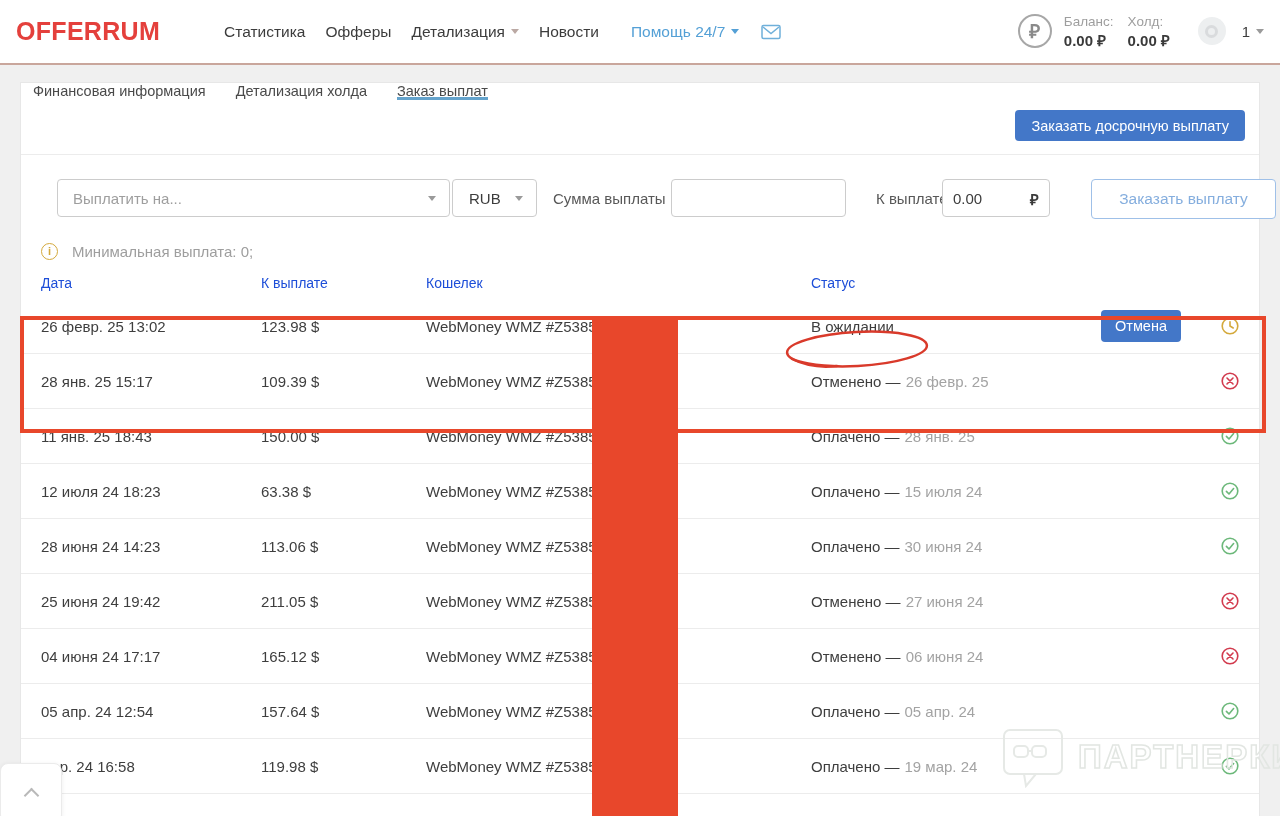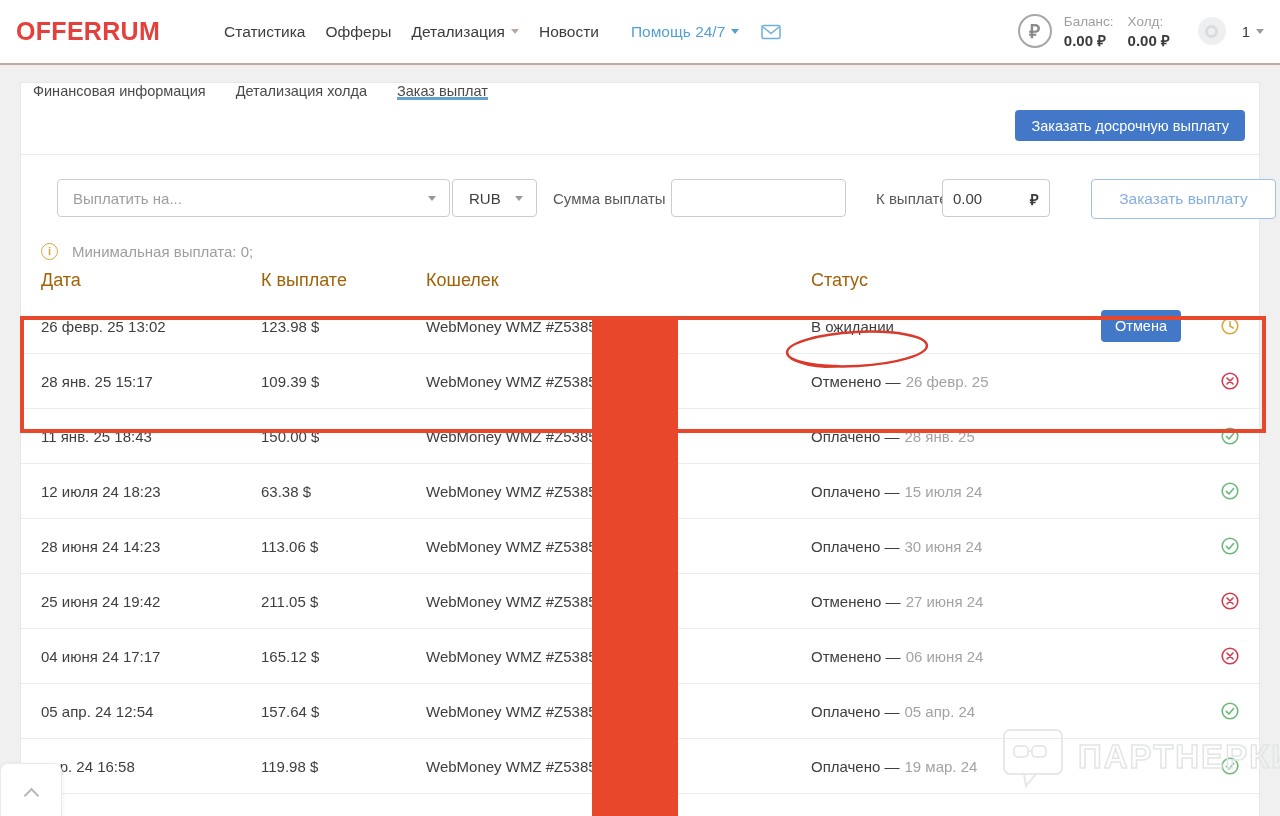--- a/index.html
+++ b/index.html
@@ -61,21 +61,21 @@
   .rub-suffix{position:absolute; left:1009px; top:10px; font-size:15px; font-weight:bold; color:#3a3a3a;}
   .submit-btn{position:absolute; left:1070px; top:0; width:185px; height:40px; background:#fff;
               border:1px solid #9fc0e8; border-radius:4px; color:#85aede; font-size:15.5px; font-family:inherit; cursor:pointer;}
 
   .note-row{margin-top:22px; margin-left:20px; display:flex; align-items:center; gap:14px; height:20px;}
   .info-icon{width:17px; height:17px; border:1.5px solid var(--pending-amber); border-radius:50%;
              color:var(--pending-amber); font-size:11px; font-weight:bold; display:flex; align-items:center; justify-content:center; font-style:normal;}
   .note-text{font-size:15px; color:var(--muted);}
 
   
-  .table-head{display:flex; align-items:flex-end; height:38px; padding:0 32px 8px 20px; font-size:18px; color:#a16207;}
+  .table-head{display:flex; align-items:flex-end; height:38px; padding:0 32px 8px 20px; font-size:14px; color:#1d4ed8;}
   .hc-date{width:220px;} .hc-amount{width:165px;} .hc-wallet{width:385px;} .hc-status{flex:1;}
   .trow{display:flex; align-items:center; height:55px; padding:0 20px; border-bottom:1px solid var(--divider); background:#fff;}
   .cell{font-size:15px; color:var(--text);}
   .c-date{width:220px;} .c-amount{width:165px;} .c-wallet{width:385px;}
   .c-status{flex:1; display:flex; align-items:center;}
   .s-main{color:var(--text);} .s-date{color:#a3a3a3; margin-left:5px;}
   .cancel-btn{margin-left:auto; width:80px; height:32px; background:var(--primary-blue); border:none; border-radius:4px;
               color:#fff; font-size:14.5px; font-family:inherit; cursor:pointer;}
   .c-icon{width:18px; height:18px; margin-left:40px; flex:none;}
   .c-icon svg{display:block;}

